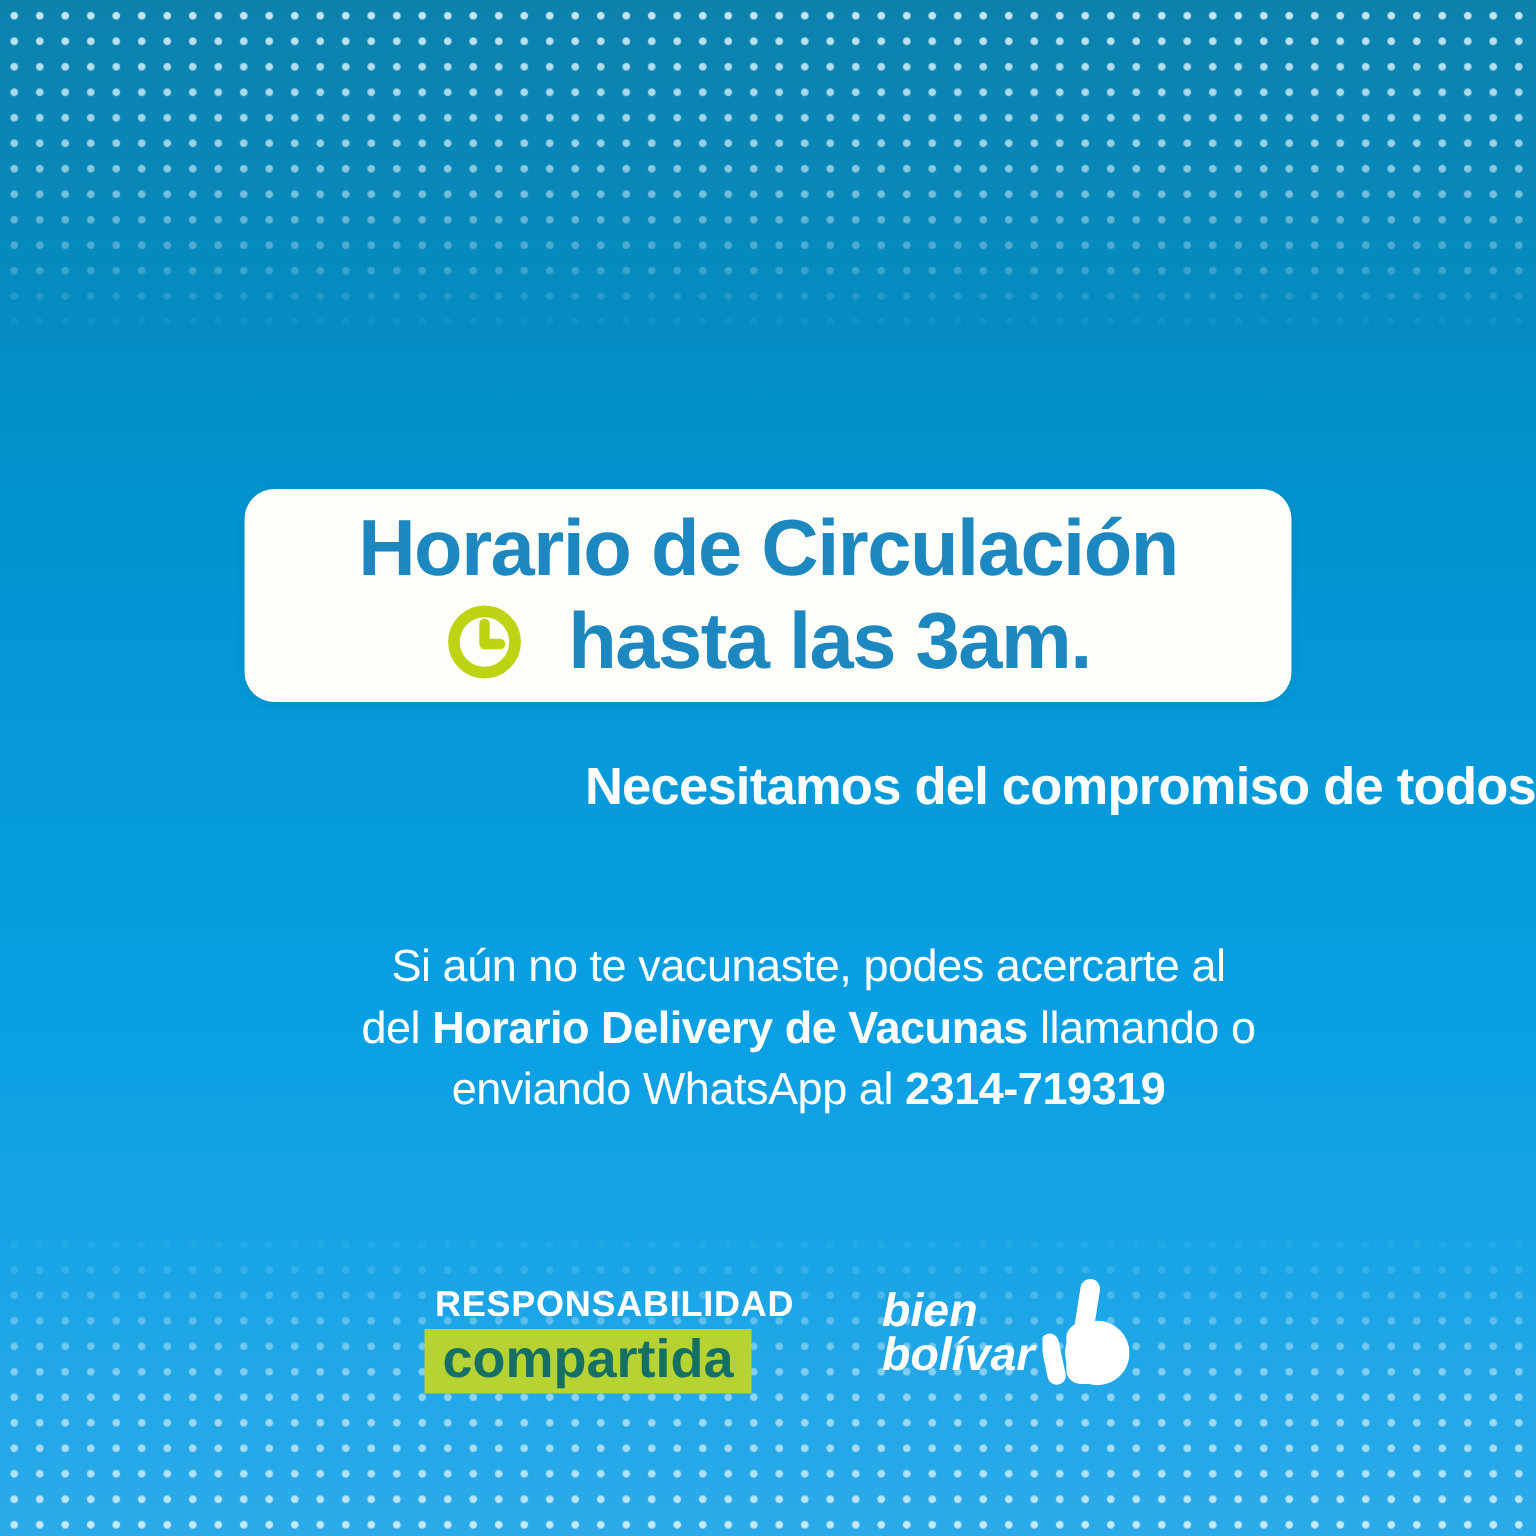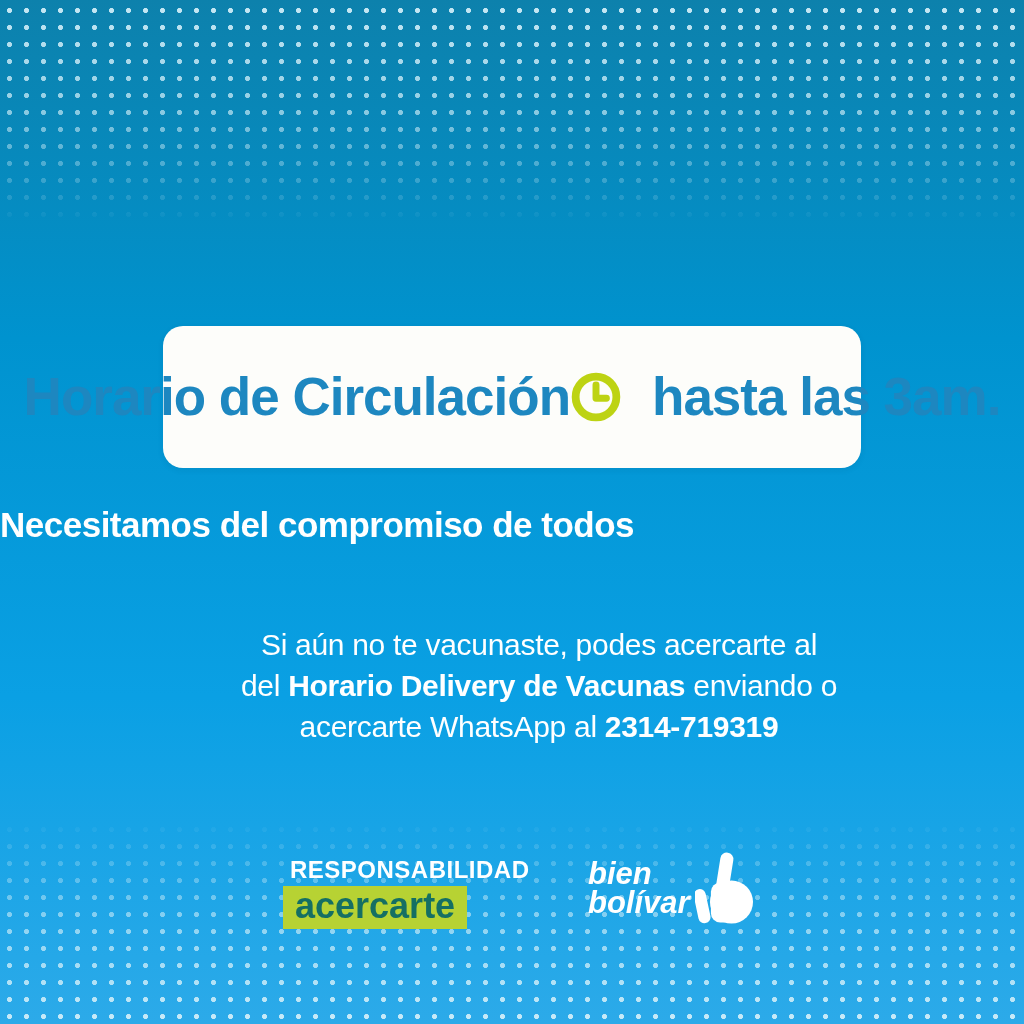--- a/index.html
+++ b/index.html
@@ -38,39 +38,39 @@
     mask-image: linear-gradient(0deg, rgba(0,0,0,.95) 0%, rgba(0,0,0,.6) 50%, rgba(0,0,0,0) 100%);
   }
 
   
   .card {
     position: absolute;
     left: 163px; top: 326px;
     width: 698px; height: 142px;
     background: #fdfdfa;
     border-radius: 20px;
-    display: flex; 
+    display: flex; flex-direction: column;
     align-items: center; justify-content: center;
     box-shadow: 0 2px 6px rgba(0,40,70,.08);
   }
   .card-line {
     color: var(--title-blue, #1d87c0);
     font-weight: bold;
     font-size: 53px;
     line-height: 62px;
     letter-spacing: -1px;
     white-space: nowrap;
   }
   .card-line2 { display: flex; align-items: center; gap: 30px; }
   .clock-icon { color: var(--clock-green, #bdd313); display: inline-flex; }
   .clock-icon svg { width: 52px; height: 52px; display: block; }
 
   .subtitle {
     position: absolute; left: 0; top: 505px; width: 100%;
-    text-align: left;
+    text-align: right;
     color: #ffffff; font-weight: bold;
     font-size: 35px; letter-spacing: -0.5px;
   }
   .hashtag {
     position: absolute; left: 0; top: 549px; width: 100%;
     text-align: center;
     color: var(--lime, #b7d233);
     font-weight: bold; font-style: italic;
     font-size: 36px; letter-spacing: -0.5px;
   }
@@ -140,27 +140,27 @@
       </span>
       <span>hasta las 3am.</span>
     </div>
   </div>
 
   <div class="subtitle">Necesitamos del compromiso de todos</div>
 
 
   <div class="bodytext">
     <div><span>Si aún no te vacunaste, podes acercarte al</span></div>
-    <div><span>del </span><strong>Horario Delivery de Vacunas</strong><span> enviando o</span></div>
-    <div><span>acercarte WhatsApp al </span><strong>2314-719319</strong></div>
+    <div><span>del </span><strong>Horario Delivery de Vacunas</strong><span> llamando o</span></div>
+    <div><span>enviando WhatsApp al </span><strong>2314-719319</strong></div>
   </div>
 
   <div class="resp-logo">
     <div class="resp-caps">RESPONSABILIDAD</div>
-    <div class="resp-box">acercarte</div>
+    <div class="resp-box">compartida</div>
   </div>
 
   <div class="brand">
     <div class="brand-text">
       <div>bien</div>
       <div>bolívar</div>
     </div>
     <span class="brand-mark">
       <svg viewBox="0 0 62 78" aria-hidden="true" fill="#ffffff">
         <rect x="25" y="1" width="14" height="41" rx="7" transform="rotate(9 32 21)"></rect>

